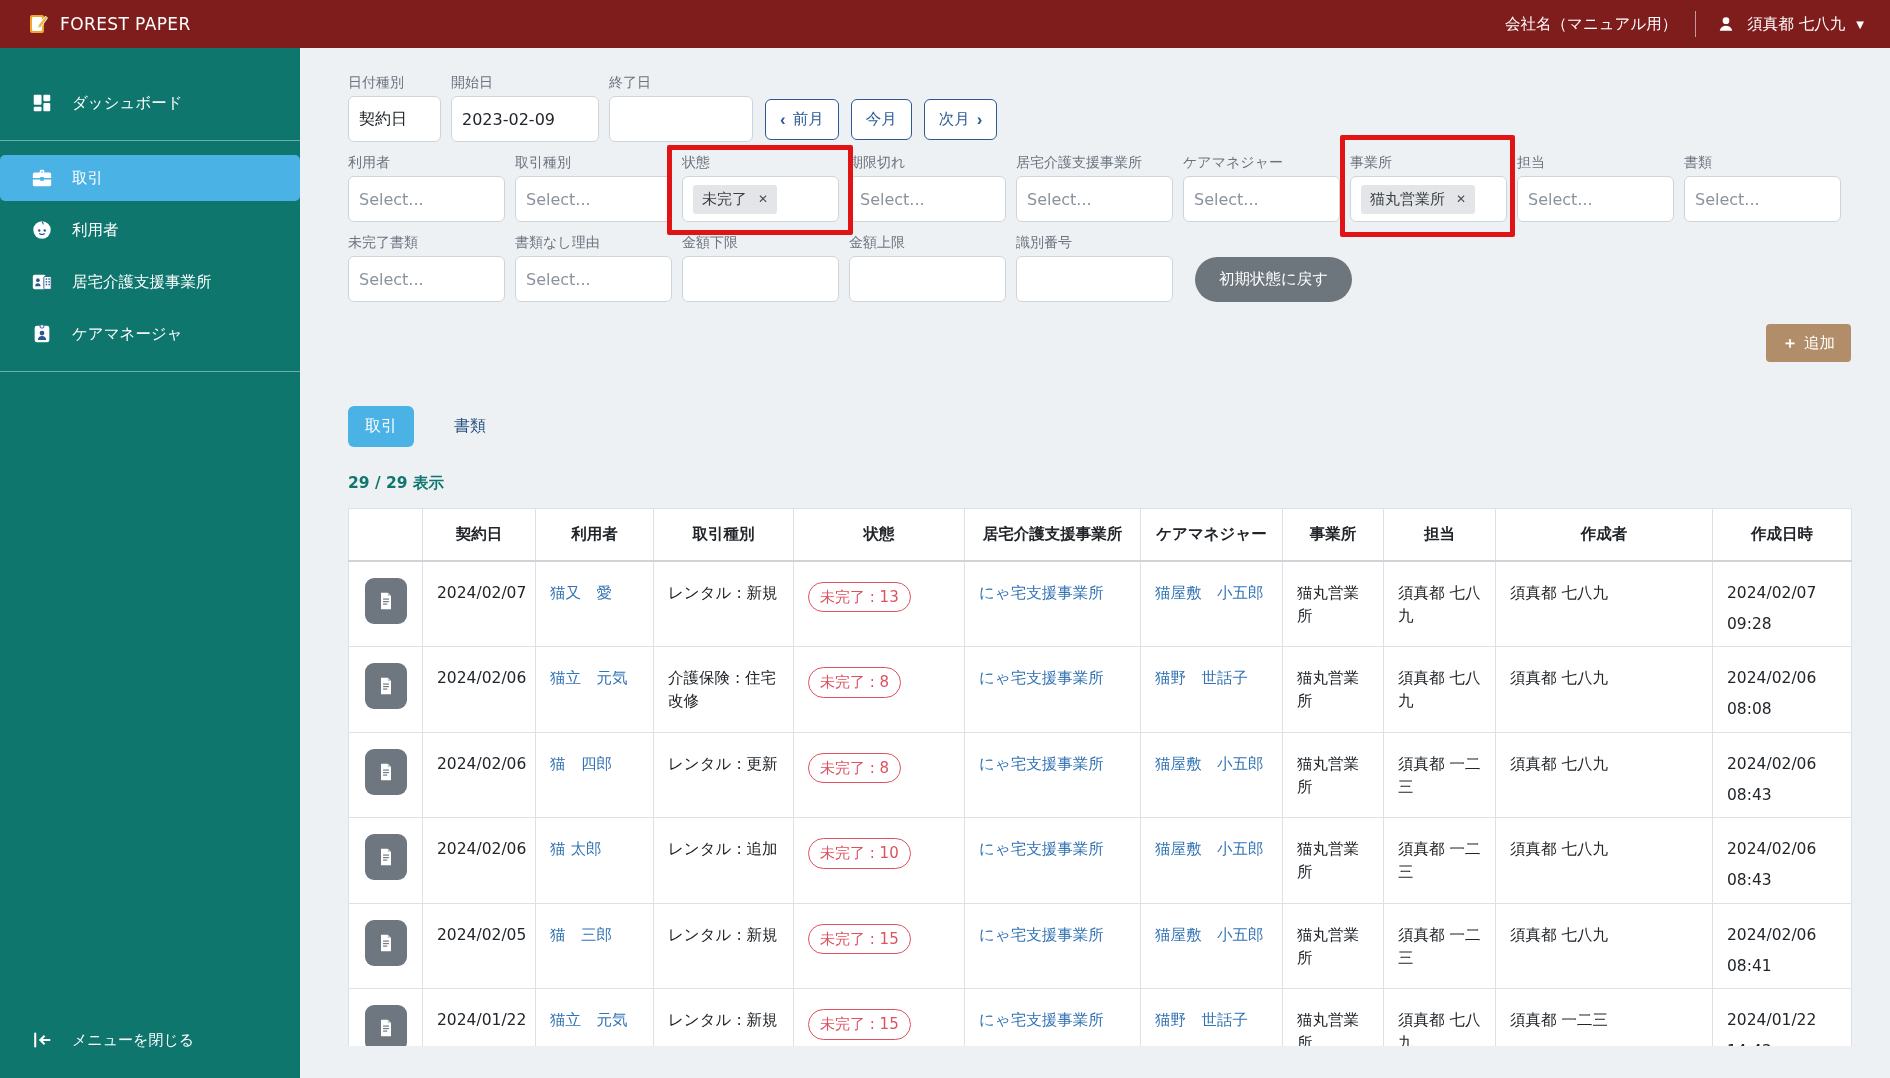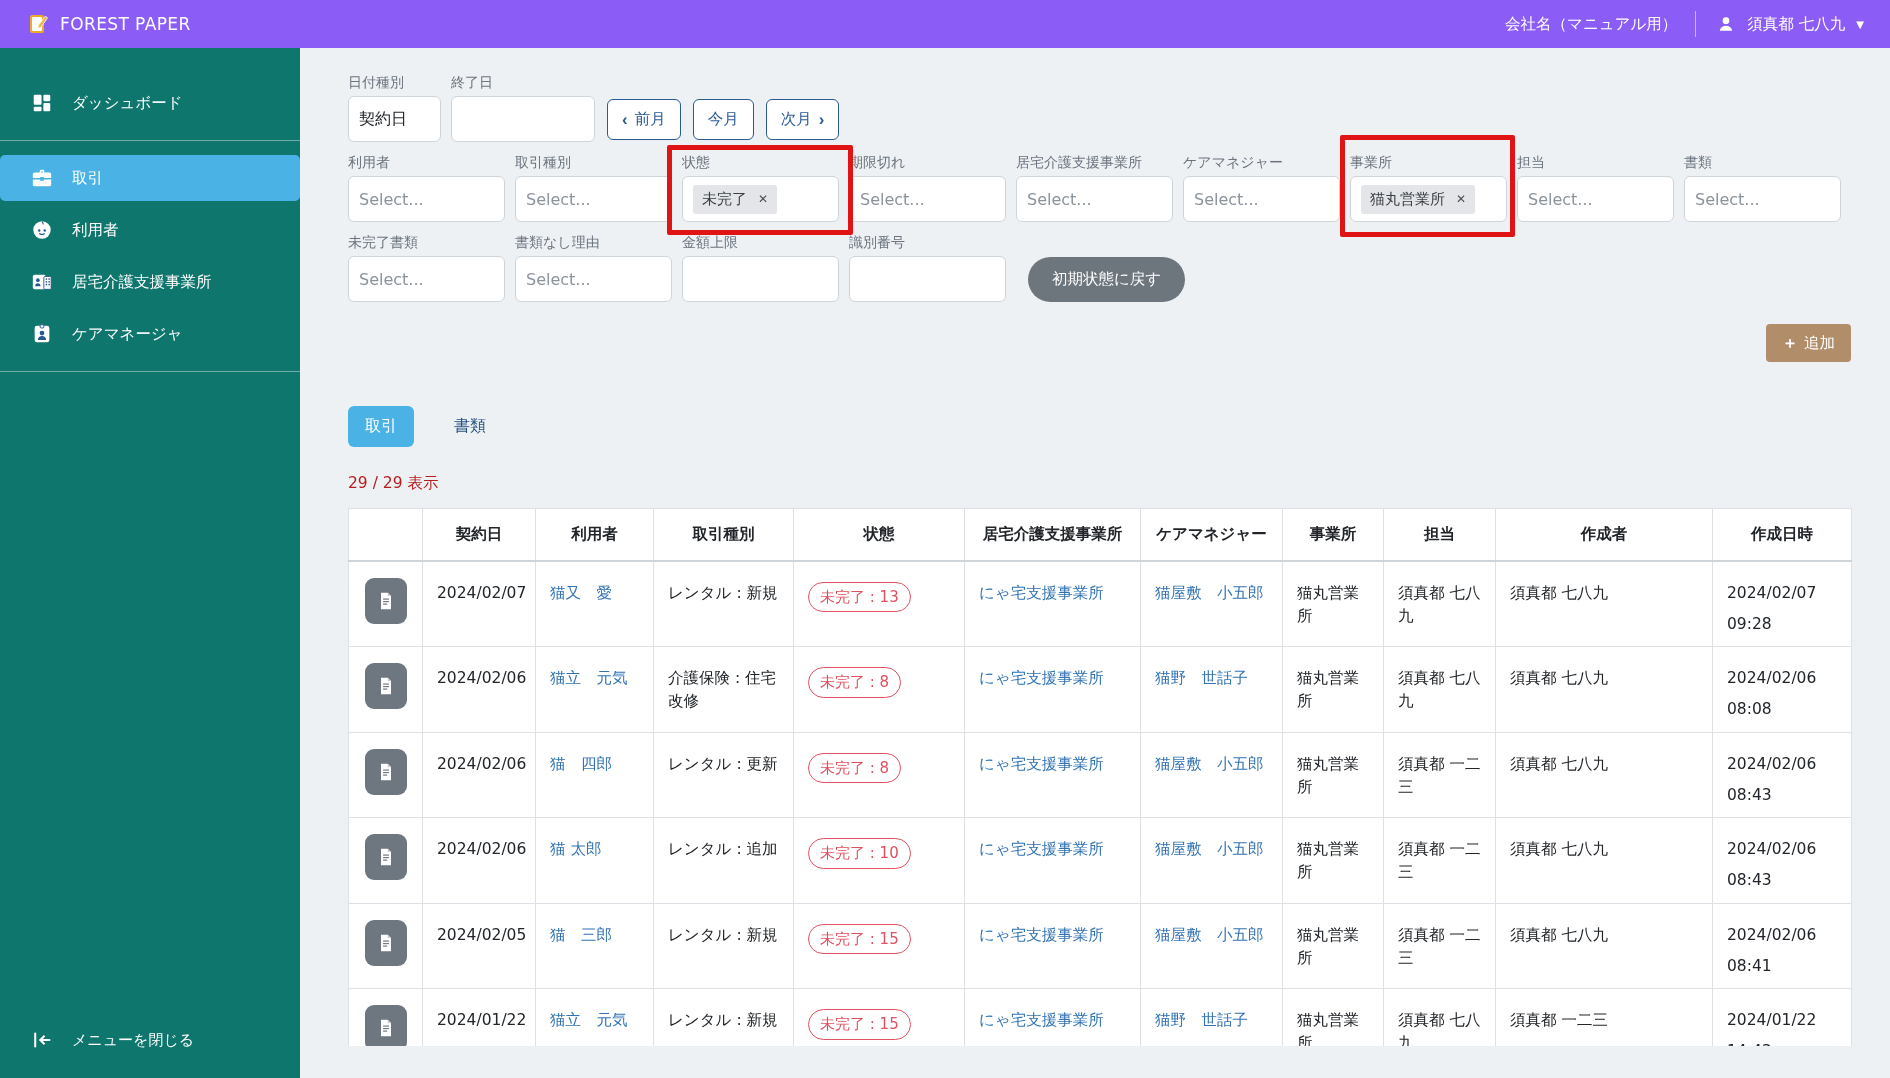--- a/index.html
+++ b/index.html
@@ -5,21 +5,21 @@
 <style>
   * { box-sizing: border-box; }
   html,body { margin:0; padding:0; }
   body {
     width:1890px; height:1078px; overflow:hidden;
     font-family:"DejaVu Sans","Liberation Sans",sans-serif;
     background:#eef1f4; color:#212529; font-size:15.5px;
   }
   
   .navbar { position:fixed; top:0; left:0; width:1890px; height:48px;
-    background:#8b5cf6; display:flex; align-items:center; padding:0 26px; z-index:30; }
+    background:#7f1d1d; display:flex; align-items:center; padding:0 26px; z-index:30; }
   .brand { display:flex; align-items:center; gap:10px; color:#fff; font-size:17px; letter-spacing:.4px; }
   .nav-right { margin-left:auto; display:flex; align-items:center; color:#fff; font-size:15.5px; gap:18px; }
   .nav-sep { width:1px; height:26px; background:rgba(255,255,255,.55); }
   .user-menu { display:flex; align-items:center; gap:9px; cursor:pointer; }
   .caret { font-size:10px; margin-left:2px; }
   
   .sidebar { position:fixed; top:48px; left:0; width:300px; height:1030px;
     background:#0f766e; color:#fff; padding-top:26px; z-index:20; }
   .side-item { display:flex; align-items:center; gap:18px; height:46px;
     padding-left:30px; font-size:15.5px; cursor:pointer; margin:6px 0; }
@@ -51,21 +51,21 @@
   .reset-btn { height:45px; padding:0 24px; border:none; border-radius:23px; background:#6d757d;
     color:#fff; font-size:15.5px; margin-left:12px; cursor:pointer; }
   .add-row { display:flex; justify-content:flex-end; margin-top:22px; }
   .add-btn { background:#b18e69; color:#fff; border:none; border-radius:4px; height:38px; padding:0 16px;
     font-size:15.5px; display:flex; align-items:center; gap:6px; cursor:pointer; }
   .plus { font-weight:bold; font-size:16px; }
   .tabs { display:flex; gap:26px; margin-top:44px; align-items:center; }
   .tab { border:none; background:transparent; font-size:16px; color:#24527e; cursor:pointer;
     padding:10px 14px; font-family:inherit; }
   .tab.active { background:#4ab2e4; color:#fff; border-radius:6px; padding:10px 17px; }
-  .count { margin-top:26px; font-size:15.5px; color:#b91c1c; }
+  .count { margin-top:26px; font-size:15.5px; color:#0f766e;font-weight:bold; }
   
   table { border-collapse:collapse; background:#fff; margin-top:14px; table-layout:fixed; width:1503px; }
   th,td { border:1px solid #dde1e5; }
   thead th { font-size:15.5px; font-weight:bold; height:52px; text-align:center; background:#fff;
     border-bottom:2px solid #cfd4d9; }
   td { vertical-align:top; padding:20px 12px 10px 14px; font-size:15.5px; line-height:1.5; }
   tbody tr { height:79px; }
   td.icon-cell { padding:16px 6px 0; }
   td.center { }
   .link { color:#3273b3; cursor:pointer; }
@@ -183,20 +183,26 @@
 
 <main class="main">
 
   <div class="frow">
     <div class="fgroup w93">
       <div class="flabel">日付種別</div>
       <div class="fctrl">
         <span>契約日</span>
       </div>
     </div>
+    <div class="fgroup w148">
+      <div class="flabel">開始日</div>
+      <div class="fctrl">
+        <span>2023-02-09</span>
+      </div>
+    </div>
     <div class="fgroup w144">
       <div class="flabel">終了日</div>
       <div class="fctrl"></div>
     </div>
     <div class="month-group" id="month-buttons">
         <button class="month-btn">
           <span class="chev">‹</span>
           <span>前月</span>
         </button>
         <button class="month-btn">
@@ -279,20 +285,24 @@
         <div class="flabel">未完了書類</div>
         <div class="fctrl">
           <span class="placeholder">Select...</span>
         </div>
       </div>
       <div class="fgroup w157">
         <div class="flabel">書類なし理由</div>
         <div class="fctrl">
           <span class="placeholder">Select...</span>
         </div>
+      </div>
+      <div class="fgroup w157">
+        <div class="flabel">金額下限</div>
+        <div class="fctrl"></div>
       </div>
       <div class="fgroup w157">
         <div class="flabel">金額上限</div>
         <div class="fctrl"></div>
       </div>
       <div class="fgroup w157">
         <div class="flabel">識別番号</div>
         <div class="fctrl"></div>
       </div>
       <button class="reset-btn" id="reset-btn">初期状態に戻す</button>

